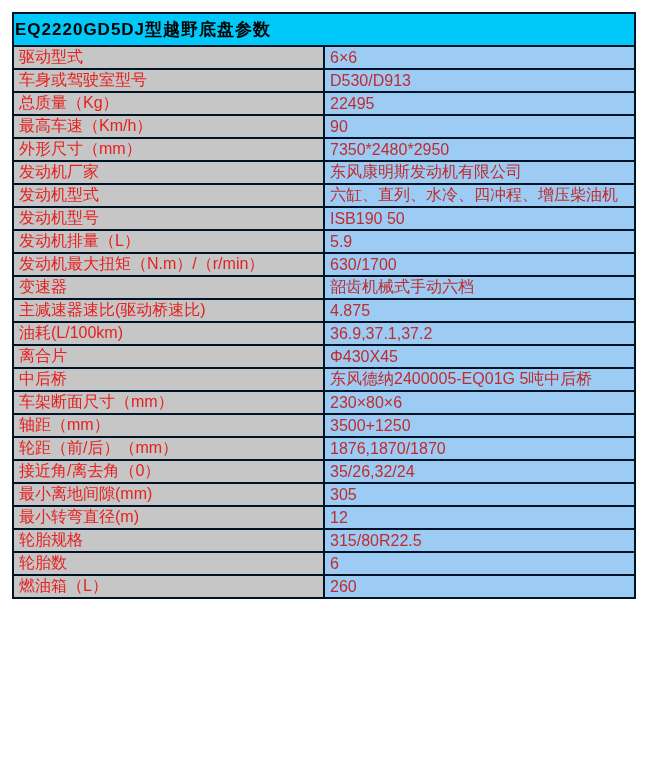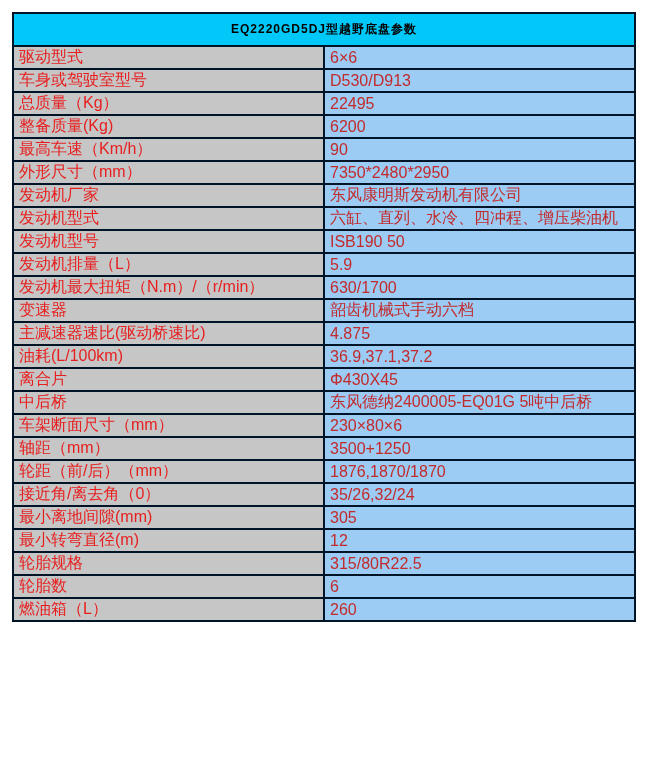--- a/index.html
+++ b/index.html
@@ -31,23 +31,23 @@
   }
   th,td{
     border:2px solid var(--border);
     overflow:hidden;
     white-space:nowrap;
   }
   th.title{
     height:29px;
     background:var(--header-bg);
     color:var(--title-text);
-    font-size:12px;
+    font-size:17px;
     font-weight:bold;
-    text-align:center;
+    text-align:left;
     letter-spacing:1px;
   }
   td{
     height:21px;
     font-size:16px;
     padding:0 0 0 5px;
     vertical-align:middle;
   }
   td.label{
     background:var(--label-bg);
@@ -74,24 +74,20 @@
           <td class="label">驱动型式</td>
           <td class="value">6×6</td>
         </tr>
         <tr>
           <td class="label">车身或驾驶室型号</td>
           <td class="value">D530/D913</td>
         </tr>
         <tr>
           <td class="label">总质量（Kg）</td>
           <td class="value">22495</td>
-        </tr>
-        <tr>
-          <td class="label">整备质量(Kg)</td>
-          <td class="value">6200</td>
         </tr>
         <tr>
           <td class="label">最高车速（Km/h）</td>
           <td class="value">90</td>
         </tr>
         <tr>
           <td class="label">外形尺寸（mm）</td>
           <td class="value">7350*2480*2950</td>
         </tr>
         <tr>

